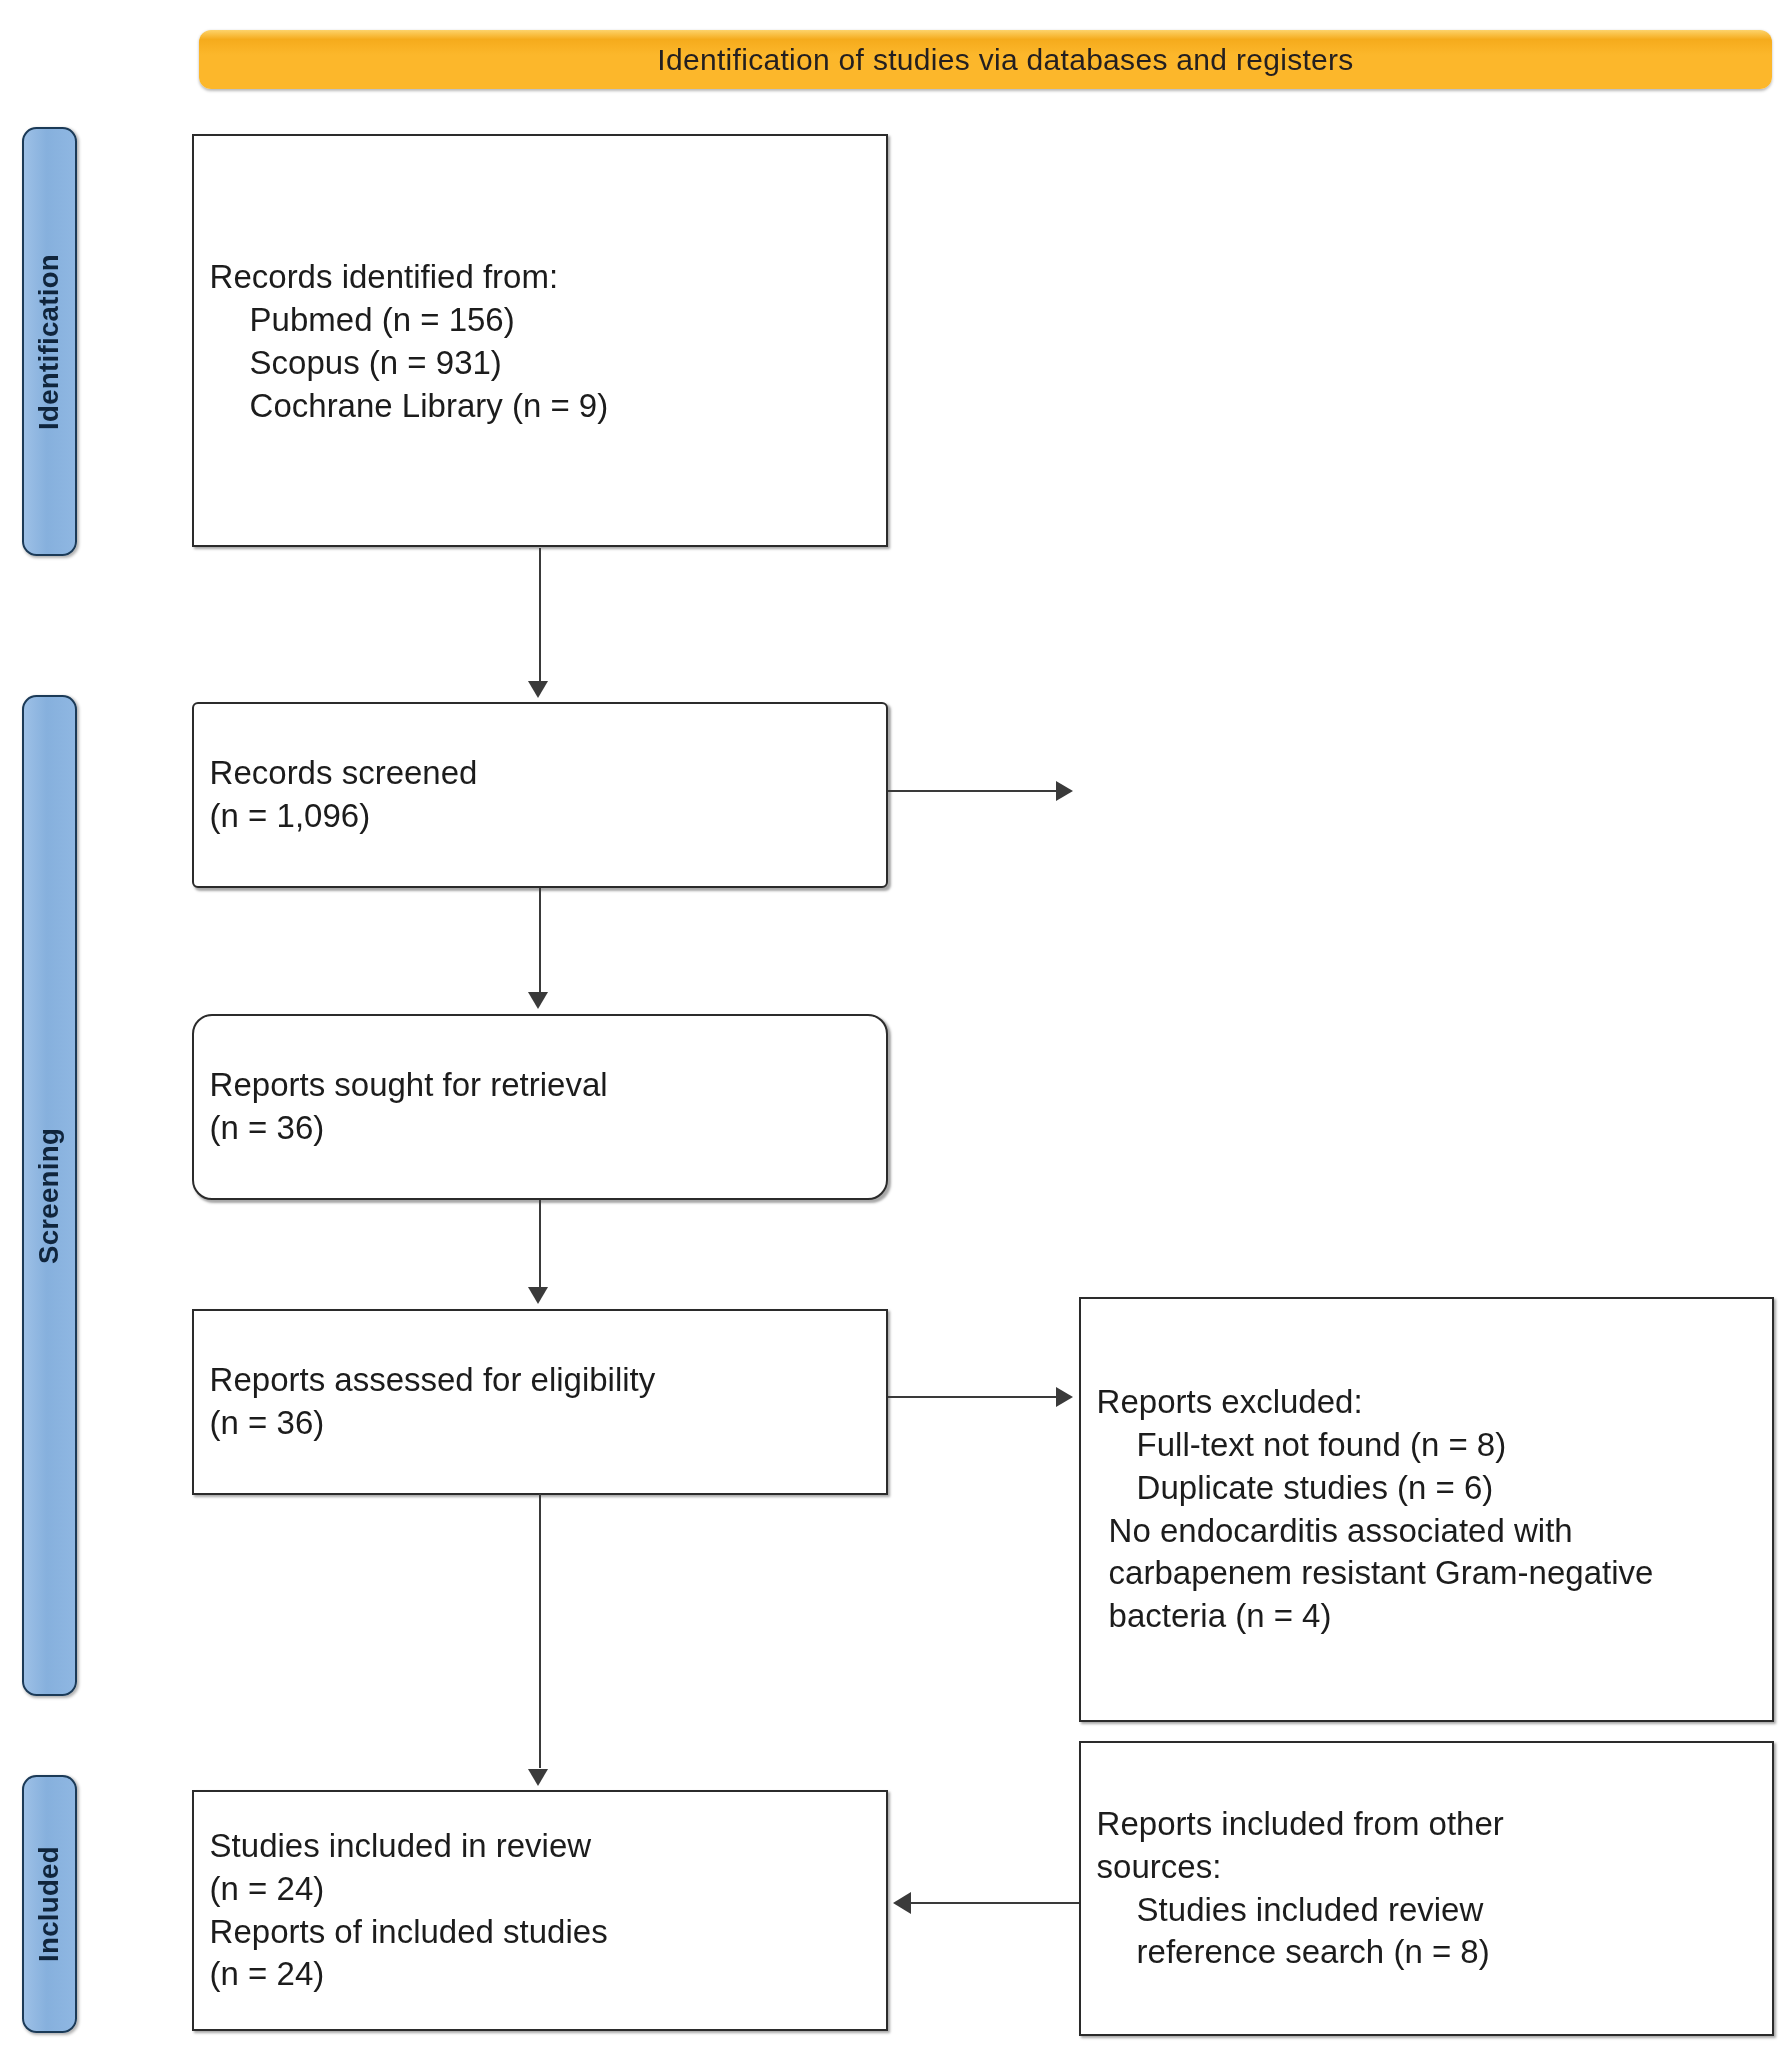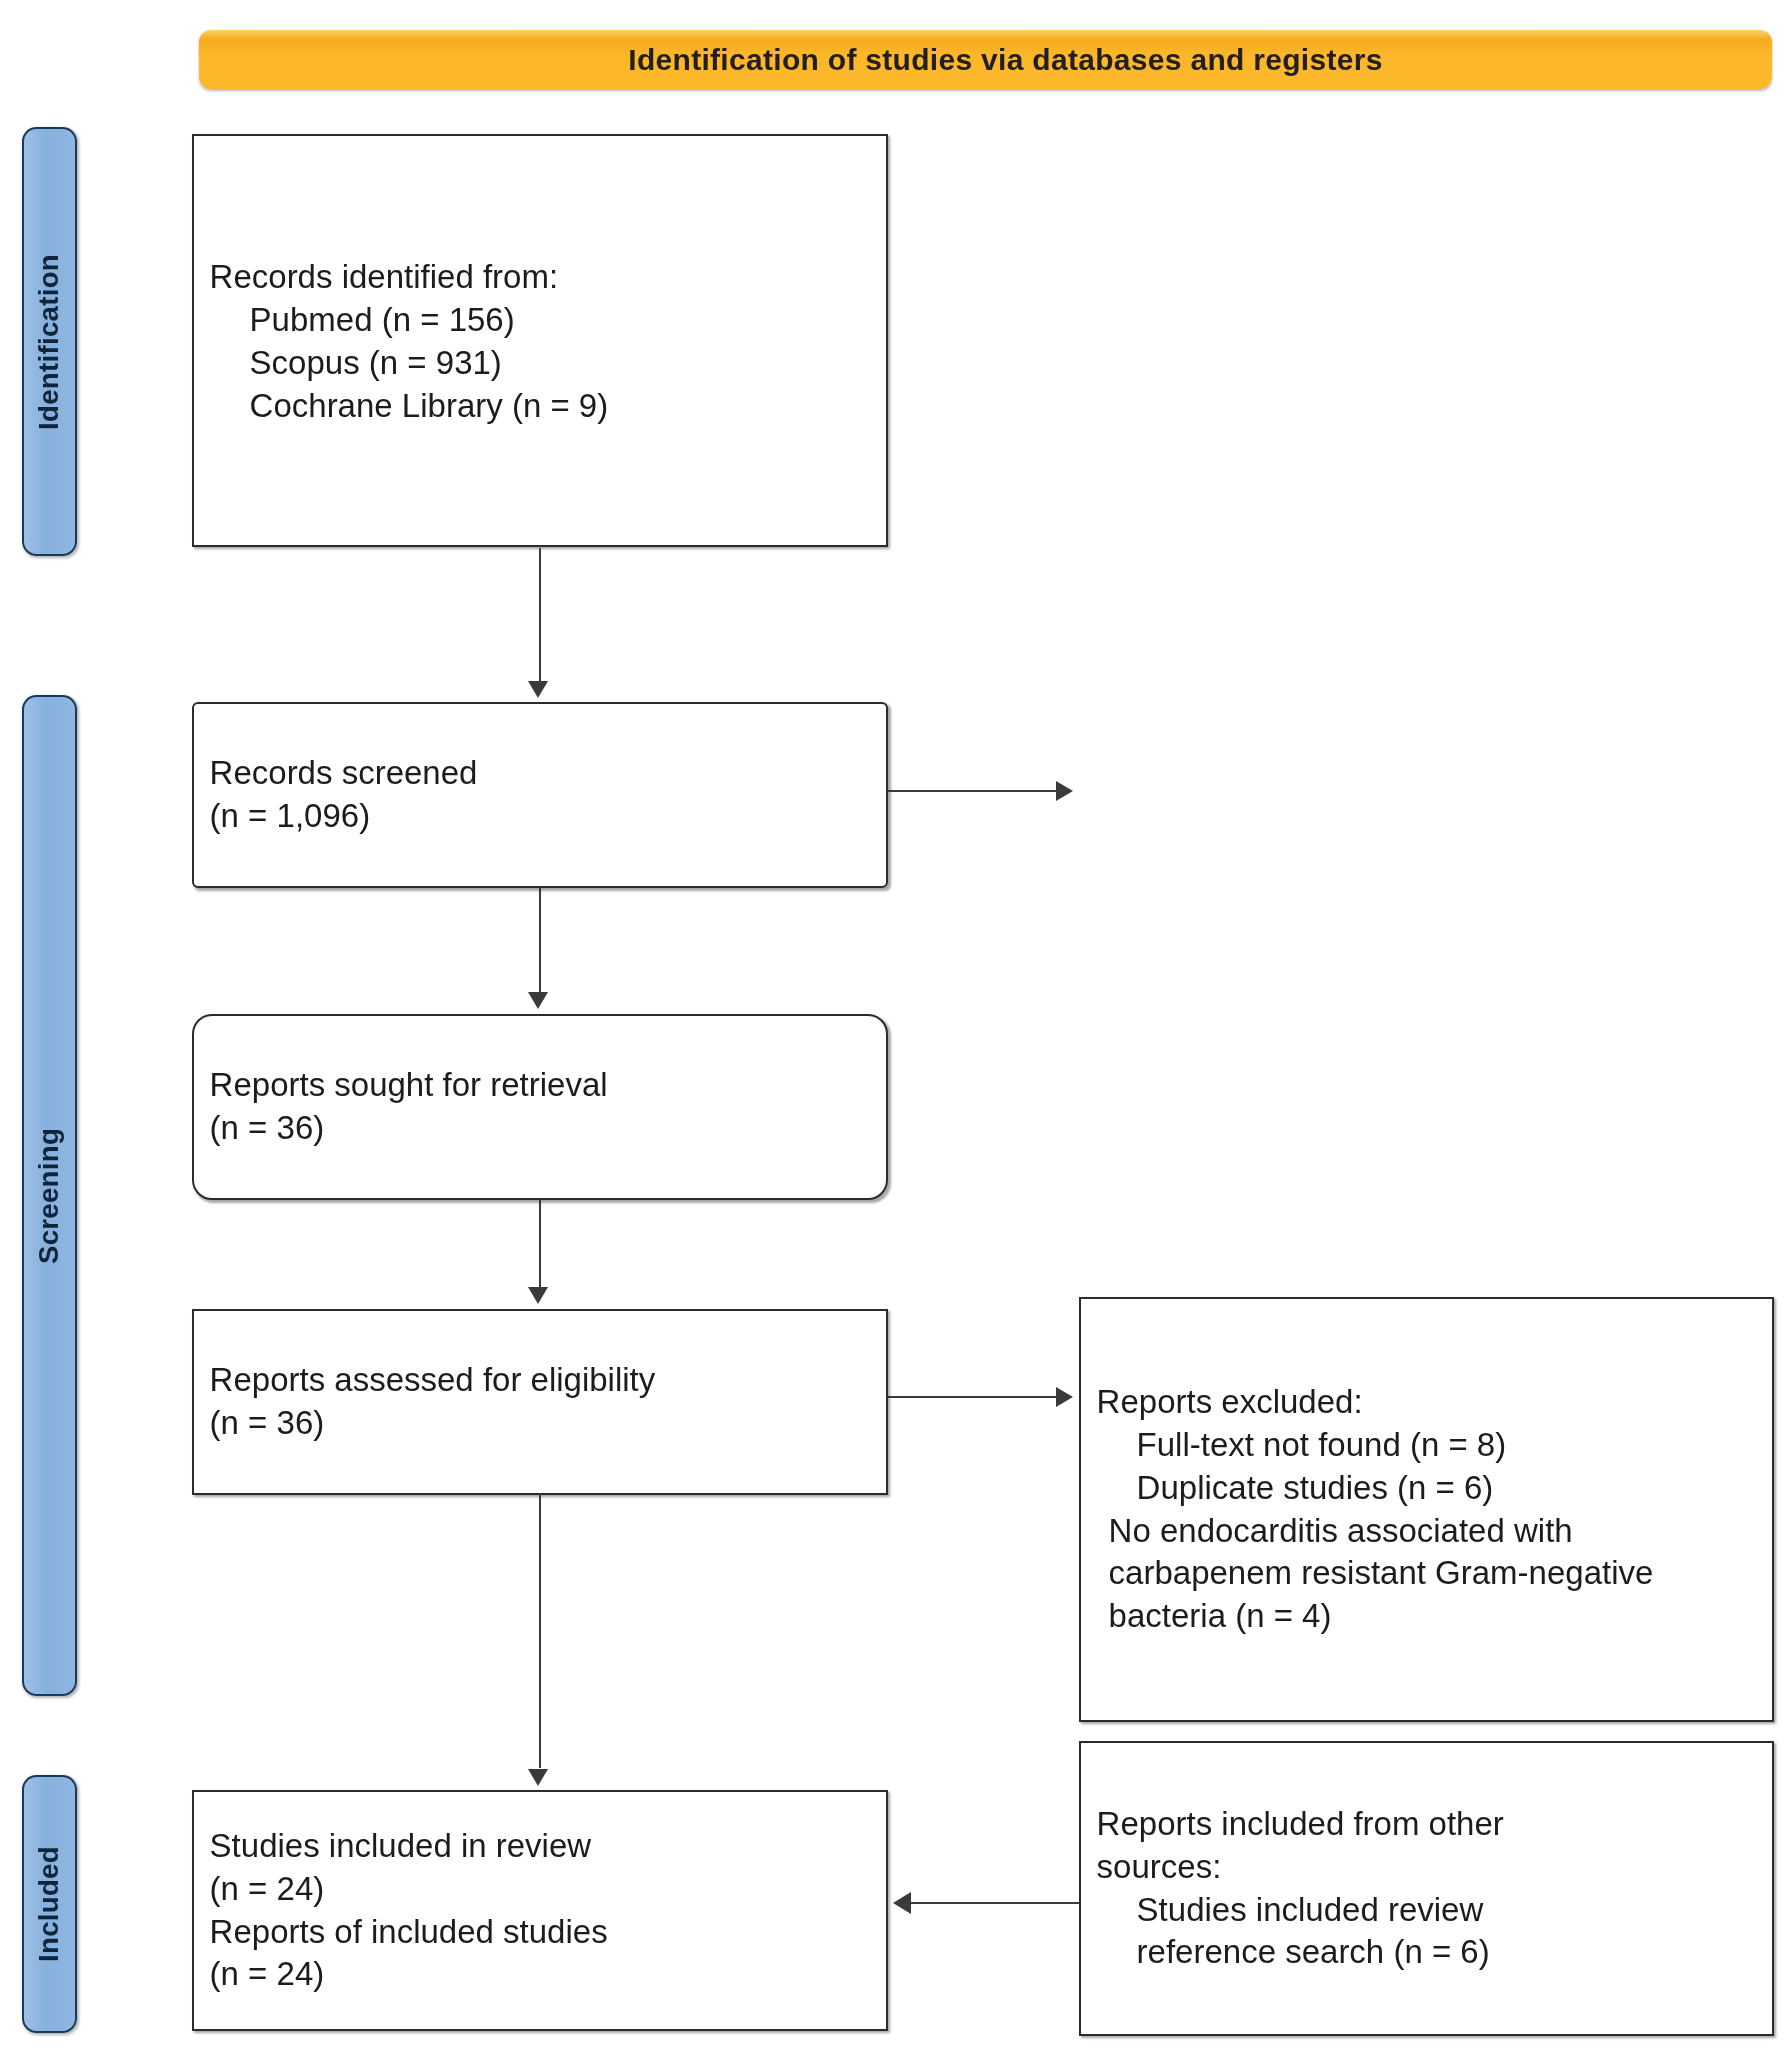--- a/index.html
+++ b/index.html
@@ -27,21 +27,21 @@
     height: 59px;
     border-radius: 12px;
     background: linear-gradient(to bottom, #fdd36a 0%, #f5ab1c 16%, #fcb72b 42%, #fcb72b 100%);
     box-shadow: 0 1.8px 3px rgba(0,0,0,0.28);
     display: flex;
     align-items: center;
     justify-content: center;
   }
   .banner-text {
     font-size: 30px;
-    font-weight: bold;
+    font-weight: normal;
     color: #231f20;
     letter-spacing: 0.3px;
     white-space: nowrap;
     margin-left: 40px;
   }
 
   
   .stage {
     position: absolute;
     left: 21.6px;
@@ -221,21 +221,21 @@
       <div class="line">Reports of included studies</div>
       <div class="line">(n = 24)</div>
     </div>
   </div>
 
   <div class="box" id="box-other-sources">
     <div class="box-inner">
       <div class="line">Reports included from other</div>
       <div class="line">sources:</div>
       <div class="line indent">Studies included review</div>
-      <div class="line indent">reference search (n = 6)</div>
+      <div class="line indent">reference search (n = 8)</div>
     </div>
   </div>
 
   <div class="v-line" id="v1"></div>
   <div class="arrow-down" id="v1-head"></div>
 
   <div class="v-line" id="v2"></div>
   <div class="arrow-down" id="v2-head"></div>
 
   <div class="v-line" id="v3"></div>

